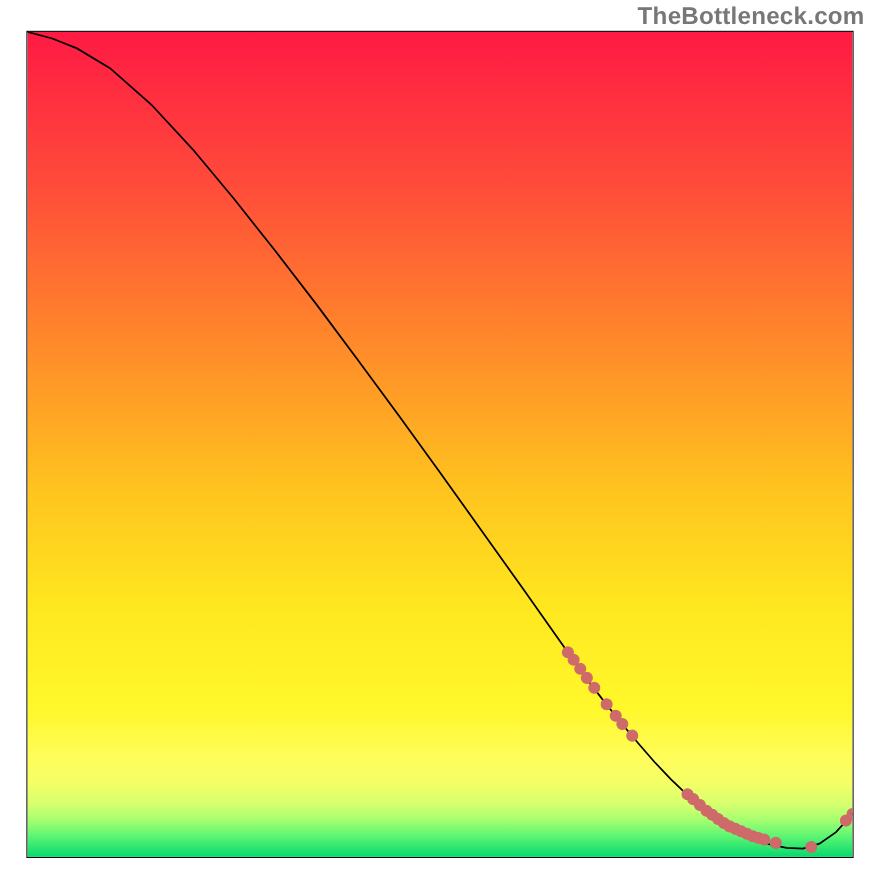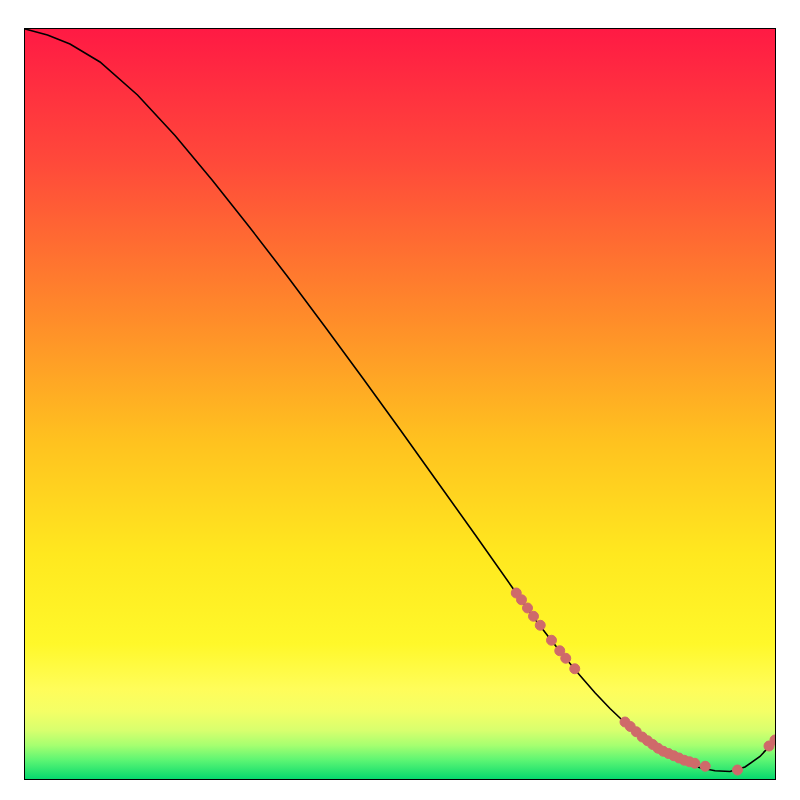--- a/index.html
+++ b/index.html
@@ -49,20 +49,21 @@
   }
   svg.curve circle.marker {
     fill: #cf6a6a;
     stroke: #cf6a6a;
   }
 </style>
 </head>
 <body>
 <div class="stage">
 
+  <div class="watermark">TheBottleneck.com</div>
 
   <div class="plot">
 
     <svg class="bg" viewBox="0 0 752 752" preserveAspectRatio="none">
       <defs>
         <linearGradient id="grad" x1="0" y1="0" x2="0" y2="1">
           <stop offset="0%" stop-color="#ff1a44"></stop>
           <stop offset="18%" stop-color="#ff4a3a"></stop>
           <stop offset="38%" stop-color="#ff8a2a"></stop>
           <stop offset="55%" stop-color="#ffc21f"></stop>

